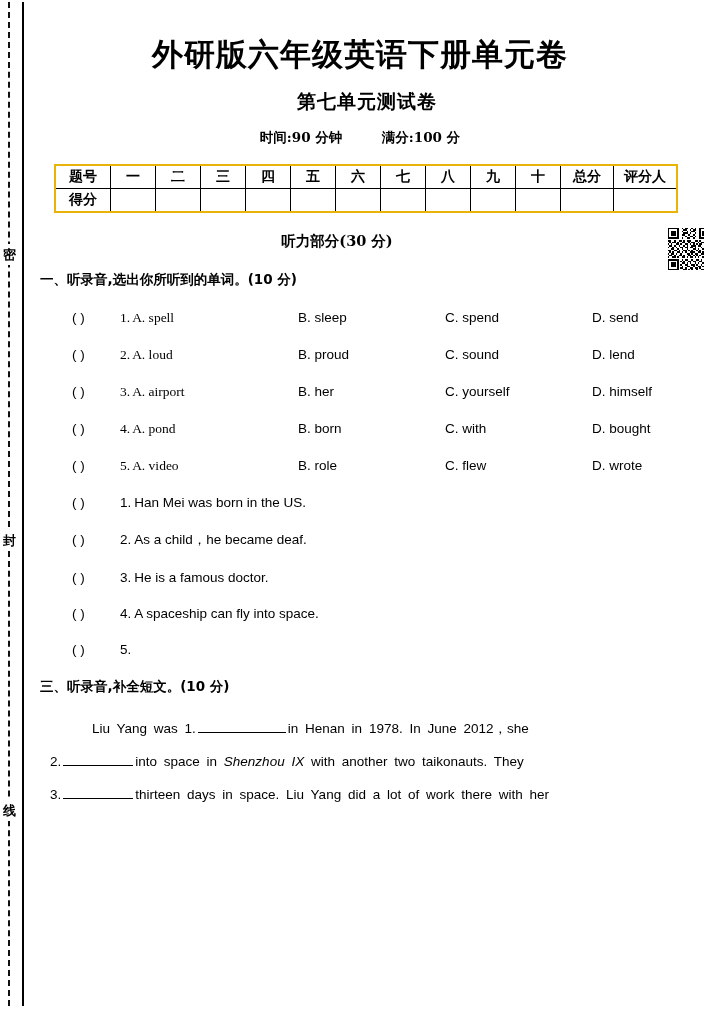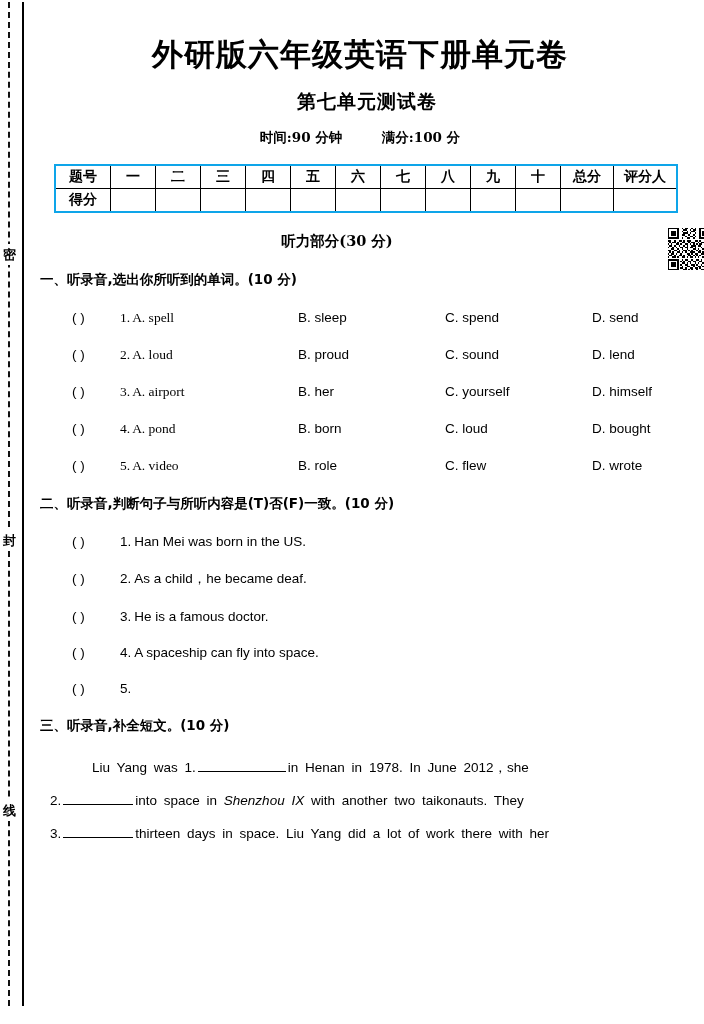--- a/index.html
+++ b/index.html
@@ -96,21 +96,21 @@
 
   
   #score-table-wrap {
     margin: 17px 0 0 24px;
     width: 614px;
   }
   table#score-table {
     border-collapse: collapse;
     width: 614px;
     table-layout: fixed;
-    border: 2px solid #0ea5e9;
+    border: 2px solid #eab308;
   }
   table#score-table td {
     border: 1px solid #000;
     height: 22px;
     text-align: center;
     vertical-align: middle;
     font-family: "DejaVu Serif", "Liberation Serif", serif;
     font-weight: bold;
     font-size: 14px;
     padding: 0;
@@ -483,32 +483,31 @@
     <span class="paren">(        )</span>
     <span class="opt-a"><span class="qnum">3.</span><span>A. airport</span></span>
     <span class="opt-b">B. her</span>
     <span class="opt-c">C. yourself</span>
     <span class="opt-d">D. himself</span>
   </div>
   <div class="mc-row">
     <span class="paren">(        )</span>
     <span class="opt-a"><span class="qnum">4.</span><span>A. pond</span></span>
     <span class="opt-b">B. born</span>
-    <span class="opt-c">C. loud</span>
+    <span class="opt-c">C. with</span>
     <span class="opt-d">D. bought</span>
   </div>
   <div class="mc-row">
     <span class="paren">(        )</span>
     <span class="opt-a"><span class="qnum">5.</span><span>A. video</span></span>
     <span class="opt-b">B. role</span>
     <span class="opt-c">C. flew</span>
     <span class="opt-d">D. wrote</span>
   </div>
 
-  <div class="section-heading" id="sec2-heading">二、听录音,判断句子与所听内容是(T)否(F)一致。(10 分)</div>
 
   <div class="tf-row">
     <span class="paren">(        )</span>
     <span class="qnum">1.</span>
     <span>Han Mei was born in the US.</span>
   </div>
   <div class="tf-row">
     <span class="paren">(        )</span>
     <span class="qnum">2.</span>
     <span>As a child，he became deaf.</span>

